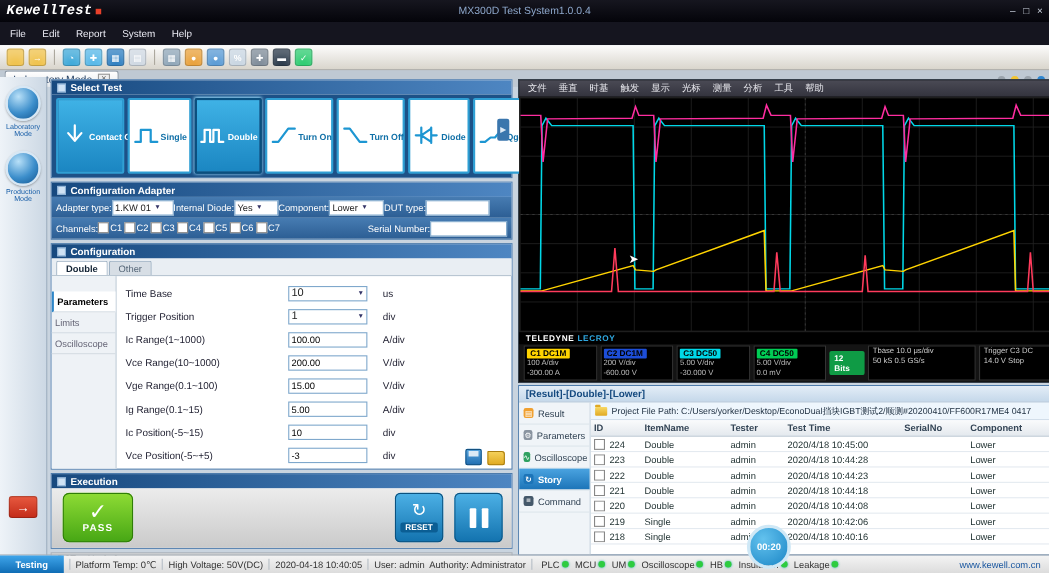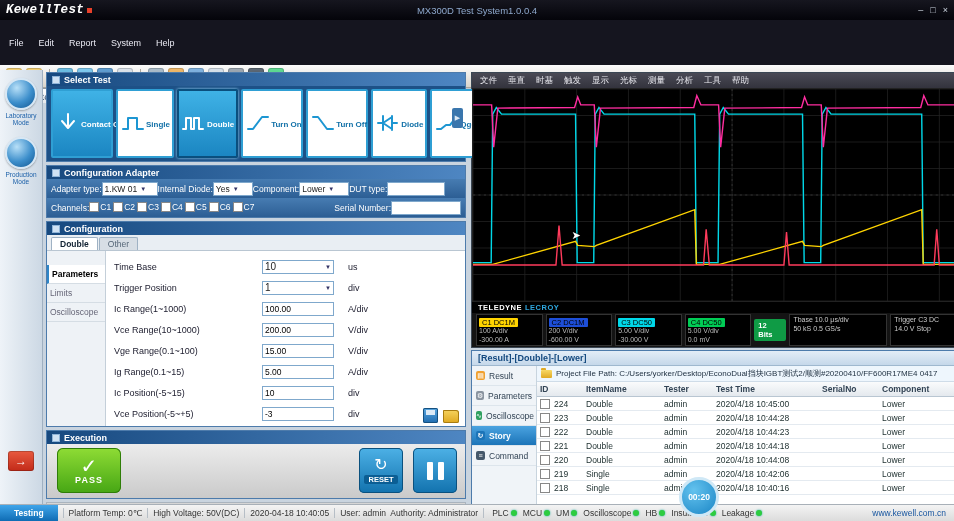--- a/index.html
+++ b/index.html
@@ -5,21 +5,21 @@
   html,body{margin:0;padding:0;}
   body{width:954px;height:521px;position:relative;overflow:hidden;background:#c9d4df;
        font-family:"Liberation Sans","DejaVu Sans",sans-serif;font-size:10px;color:#222;}
   
   .titlebar{height:20px;background:linear-gradient(#16161f,#04040a);display:flex;align-items:center;padding:0 6px;color:#fff;position:relative;}
   .logo{font-weight:bold;font-size:12.5px;font-style:italic;letter-spacing:.3px;display:flex;align-items:center;z-index:2;font-family:Liberation Mono, monospace;}
   .logo-mark{width:5px;height:5px;background:#e8402a;margin-left:3px;display:inline-block;}
   .win-title{position:absolute;left:0;right:0;text-align:center;color:#8ea8cc;font-size:9.5px;}
   .win-controls{margin-left:auto;display:flex;gap:7px;font-size:9px;color:#cdd5e0;z-index:2;}
   .win-controls span{cursor:pointer;}
-  .menubar{height:13px;background:#15151f;display:flex;align-items:center;gap:15px;padding:16px 9px;color:#e9e9f2;font-size:9px;}
+  .menubar{height:13px;background:#15151f;display:flex;align-items:center;gap:15px;padding:4px 9px;color:#e9e9f2;font-size:9px;}
   .menu-item{cursor:pointer;}
   .toolbar{height:22px;background:linear-gradient(#fcfcfc,#d9d5cc);border-bottom:1px solid #a8a49c;display:flex;align-items:center;gap:4px;padding:0 6px;}
   .tbicon{width:16px;height:16px;border-radius:3px;display:flex;align-items:center;justify-content:center;color:#fff;font-size:8px;font-weight:bold;box-shadow:inset 0 0 0 1px rgba(0,0,0,.18), inset 0 8px 8px rgba(255,255,255,.25);cursor:pointer;}
   .tbsep{width:1px;height:14px;background:#aca89e;margin:0 3px;}
   .tabbar{height:15px;background:#bfc9d3;display:flex;align-items:flex-end;padding:0 4px;}
   .mode-tab{background:linear-gradient(#ffffff,#e6e9ec);border:1px solid #8d98a4;border-bottom:none;height:14px;display:flex;align-items:center;gap:5px;padding:0 7px;font-size:9.5px;color:#1d3a5f;border-radius:3px 3px 0 0;cursor:pointer;}
   .tab-close{font-size:8px;color:#555;border:1px solid #999;background:#eee;width:9px;height:9px;line-height:8px;text-align:center;cursor:pointer;}
   .tab-dots{margin-left:auto;display:flex;align-items:center;gap:5px;padding-bottom:3px;}
   .dot{width:7px;height:7px;border-radius:50%;display:inline-block;}
   .dot.gray{background:#9aa3ac;}.dot.yellow{background:#f2c430;}.dot.blue{background:#2e86d0;}
@@ -86,21 +86,21 @@
   .scope{border:1px solid #3b4754;background:#000;display:flex;flex-direction:column;}
   .scope-menu{height:15px;background:linear-gradient(#4a4a55,#33333d);display:flex;align-items:center;gap:11px;padding:0 8px;color:#e8e8ee;font-size:8.5px;}
   .scope-menu .sm-item{cursor:pointer;white-space:nowrap;}
   .scope-view{height:212px;position:relative;background:#000;border:1px solid #222;}
   .scope-view svg{position:absolute;inset:0;width:100%;height:100%;}
   .scope-cursor{position:absolute;left:19%;top:66%;color:#fff;font-size:11px;text-shadow:0 0 2px #000;}
   .scope-brand{height:11px;background:#000;color:#fff;font-size:7.5px;font-weight:bold;display:flex;align-items:center;gap:3px;padding:0 6px;letter-spacing:.5px;}
   .scope-brand .brand2{color:#2fa8e0;}
   .chan-row{height:34px;background:#141414;display:flex;align-items:center;gap:3px;padding:0 4px;}
   .chan-box{width:62px;height:28px;background:#000;border:1px solid #333;padding:1px 2px;}
-  .chan-chip{display:inline-block;font-size:7.5px;font-weight:normal;color:#000;padding:0 3px;border-radius:1px;}
+  .chan-chip{display:inline-block;font-size:7.5px;font-weight:bold;color:#000;padding:0 3px;border-radius:1px;}
   .chan-line{font-size:7px;color:#bbb;line-height:1.25;white-space:nowrap;}
   .bits-badge{margin-left:auto;background:#0f9b45;color:#fff;font-size:7.5px;font-weight:bold;padding:2px 4px;border-radius:2px;}
   .info-box{width:92px;height:28px;background:#000;border:1px solid #333;padding:1px 3px;}
   .info-box .chan-line{color:#ccc;}
   
   .results{flex:1;border:1px solid #4d7bab;margin-top:2px;background:#fff;display:flex;flex-direction:column;}
   .res-header{height:14px;background:linear-gradient(#e3edf7,#c5d8ea);color:#14497f;font-weight:bold;font-size:9px;display:flex;align-items:center;padding:0 6px;border-bottom:1px solid #9fb8cf;}
   .res-body{flex:1;display:flex;min-height:0;}
   .res-rail{width:64px;background:#f0f4f8;border-right:1px solid #c8d4de;}
   .res-rail-item{height:19px;display:flex;align-items:center;gap:4px;padding:0 4px;font-size:8.5px;color:#345;border-bottom:1px solid #dde5ec;cursor:pointer;}

